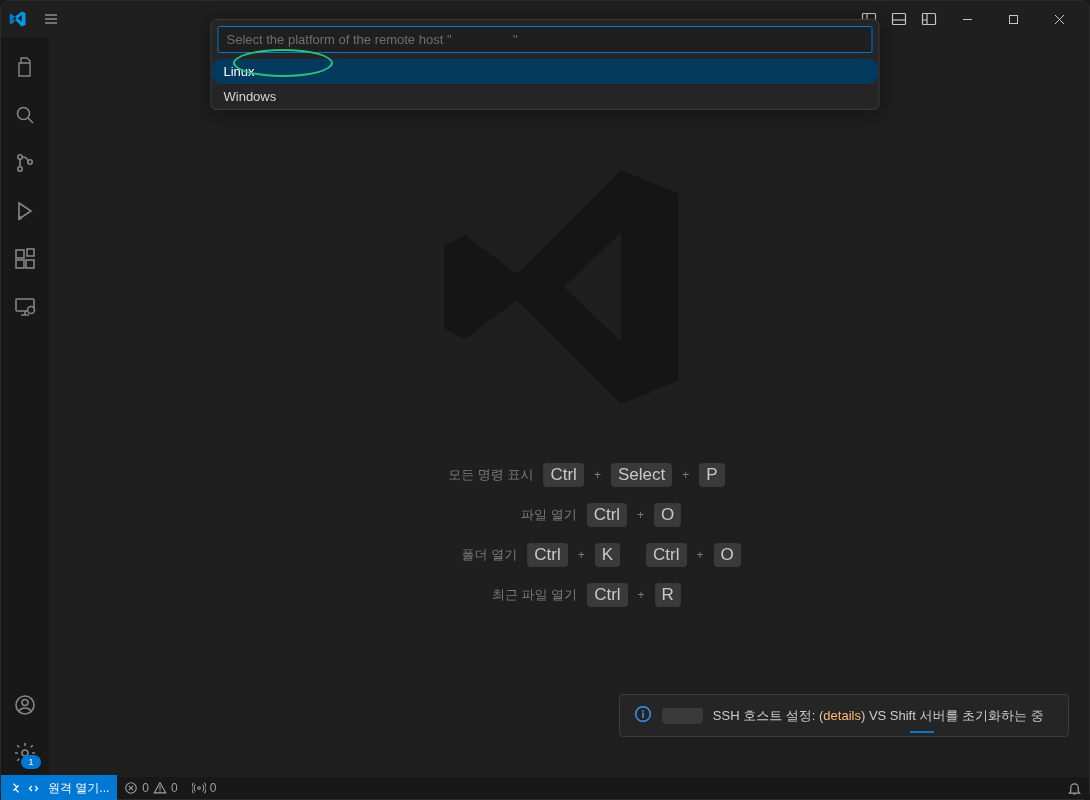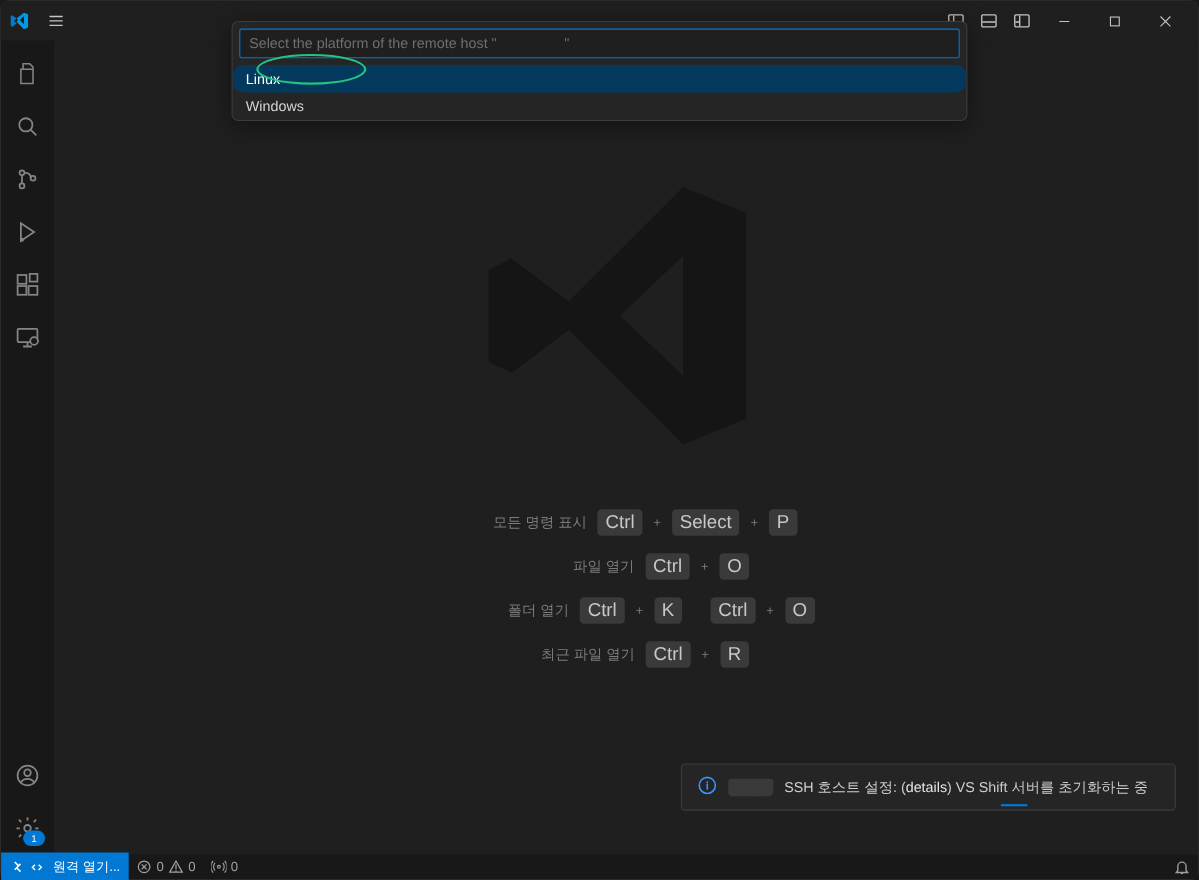--- a/index.html
+++ b/index.html
@@ -37,21 +37,21 @@
   .quick-list .qitem.selected { background:#04395e; color:#fff;}
   .annot { position:absolute; border:2px solid #26c281; border-radius:50%; pointer-events:none; z-index:11;}
   
   .status { position:absolute; left:0; right:0; bottom:0; height:22px; background:#181818; display:flex; align-items:center; font-size:12px; color:#c5c5c5;}
   .remote { background:#0078d4; color:#fff; height:22px; display:flex; align-items:center; padding:13px 8px; gap:8px; cursor:pointer;}
   .status .sitem { display:flex; align-items:center; gap:4px; padding:0 7px; height:100%; cursor:pointer; color:#a0a0a0;}
   .status .right { margin-left:auto; display:flex;}
   
   .notif { position:absolute; right:20px; bottom:40px; width:450px; background:#252526; border:1px solid #3c3c3c; border-radius:4px; padding:10px 14px; display:flex; align-items:center; gap:10px; font-size:13px; color:#ccc;}
   .notif .info { color:#3794ff; flex-shrink:0;}
-  .notif .det { color:#e5e5e5; cursor:pointer;}
+  .notif .det { color:#fdba74; cursor:pointer;}
   .notif .redact { background:#3a3a3a; color:#3a3a3a; border-radius:3px; padding:0 2px;}
   .notif .underline { position:absolute; left:290px; bottom:3px; width:24px; height:2px; background:#0078d4;}
 </style>
 </head>
 <body>
 
 <div class="window">
 
   <div class="titlebar">
     <div class="left">

